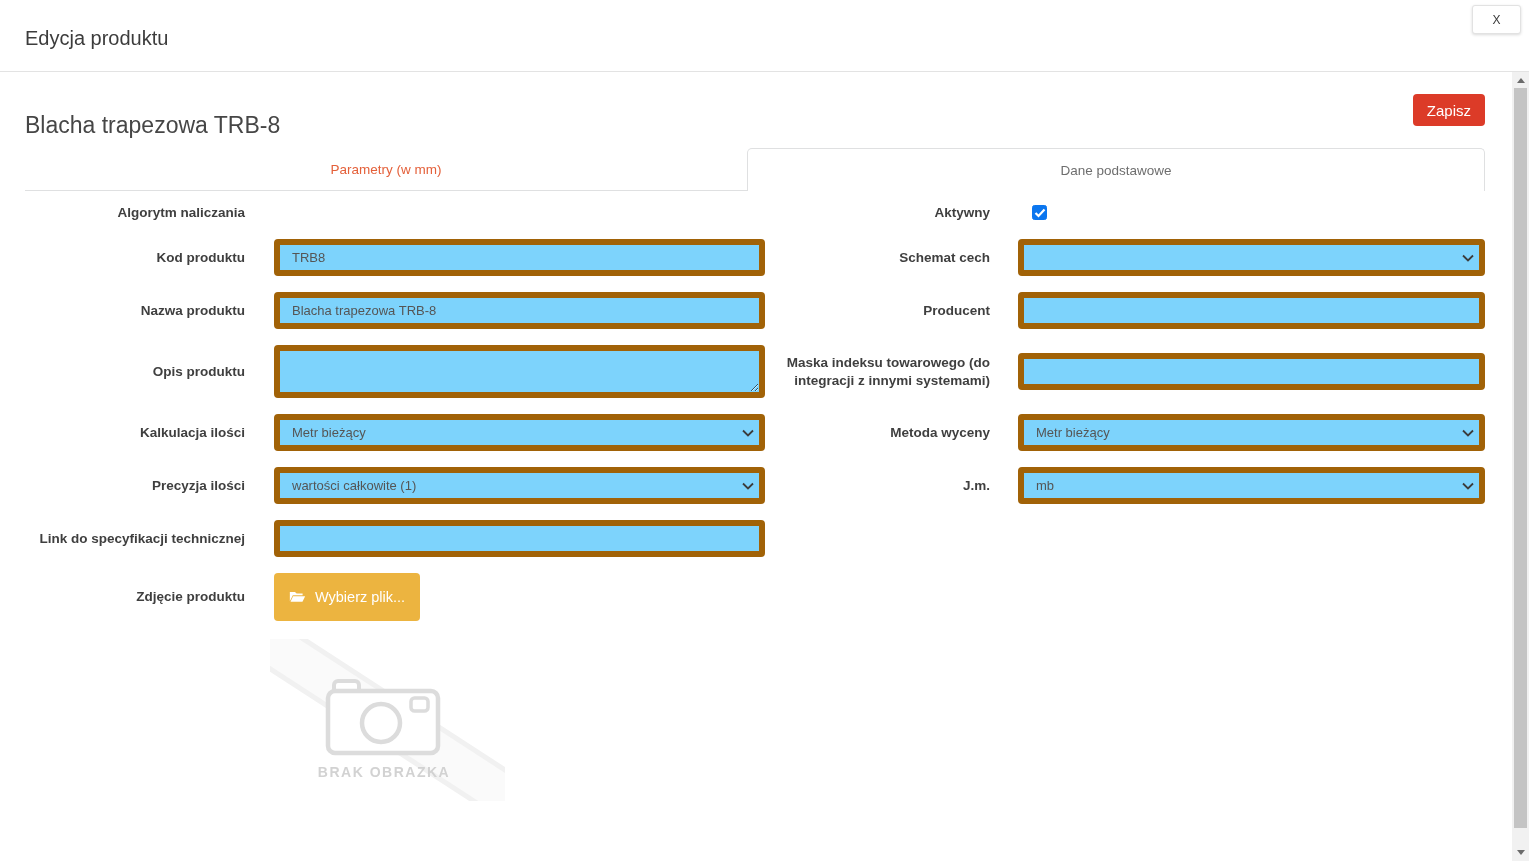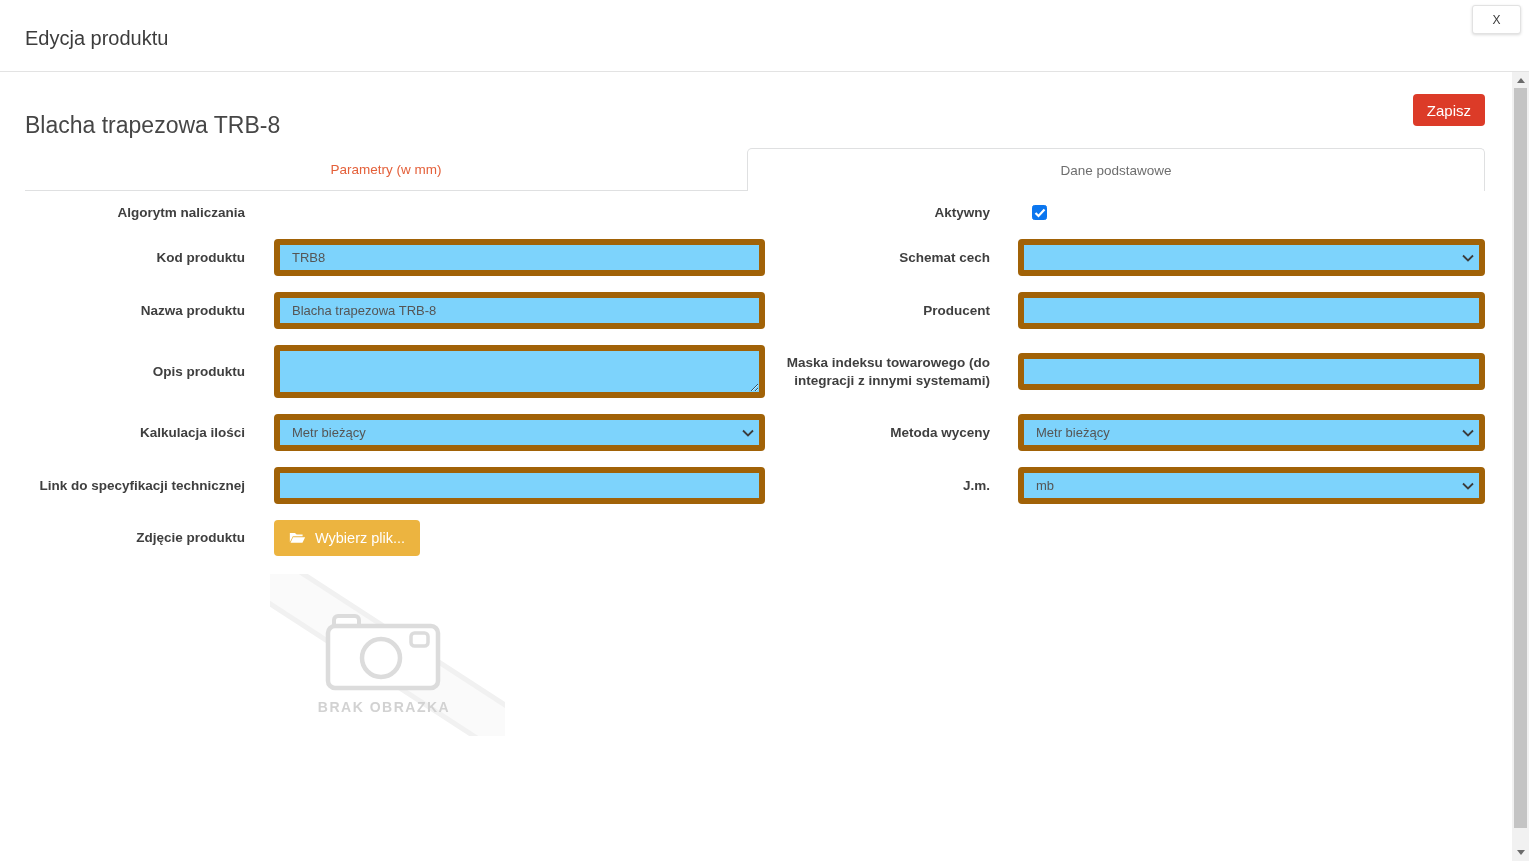--- a/index.html
+++ b/index.html
@@ -68,21 +68,21 @@
   
   .checkbox {
     width:15px; height:15px; margin-left:14px; border-radius:2.5px;
     border:1px solid #9a9a9a; background:#fff; position:relative; cursor:pointer;
   }
   .checkbox svg { visibility:hidden; position:absolute; left:1px; top:2px; }
   .checkbox.checked { background:var(--checkbox-blue,#0b76ef); border-color:var(--checkbox-blue,#0b76ef); }
   .checkbox.checked svg { visibility:visible; }
   
   .file-btn {
-    display:inline-flex; align-items:center; gap:9px; height:36px; padding:0 15px;
+    display:inline-flex; align-items:center; gap:9px; height:48px; padding:0 15px;
     background:var(--file-amber,#ecb440); color:#fff; border:none; border-radius:4px;
     font-size:14.5px; font-family:inherit; cursor:pointer;
   }
   
   .ph-wrap { margin:18px 0 0 245px; }
   
   .scrollbar {
     position:absolute; top:0; right:0; bottom:0; width:17px;
     background:#f1f1f1;
   }
@@ -152,20 +152,33 @@
               <option>Metr bieżący</option>
             </select>
             <span class="chev">
               <svg width="12" height="8" viewBox="0 0 12 8">
                   <polyline points="1,1.5 6,6.5 11,1.5" fill="none" stroke="#3c3c3c" stroke-width="1.8"></polyline>
                 </svg>
             </span>
           </div>
         </div>
 
+        <div class="frow">
+          <div class="lbl">Precyzja ilości</div>
+          <div class="ctrl">
+            <select class="sel">
+              <option>wartości całkowite (1)</option>
+            </select>
+            <span class="chev">
+              <svg width="12" height="8" viewBox="0 0 12 8">
+                  <polyline points="1,1.5 6,6.5 11,1.5" fill="none" stroke="#3c3c3c" stroke-width="1.8"></polyline>
+                </svg>
+            </span>
+          </div>
+        </div>
 
         <div class="frow">
           <div class="lbl">Link do specyfikacji technicznej</div>
           <div class="ctrl">
             <input class="txt" type="text" value="" style="">
           </div>
         </div>
 
         <div class="frow">
           <div class="lbl">Zdjęcie produktu</div>

